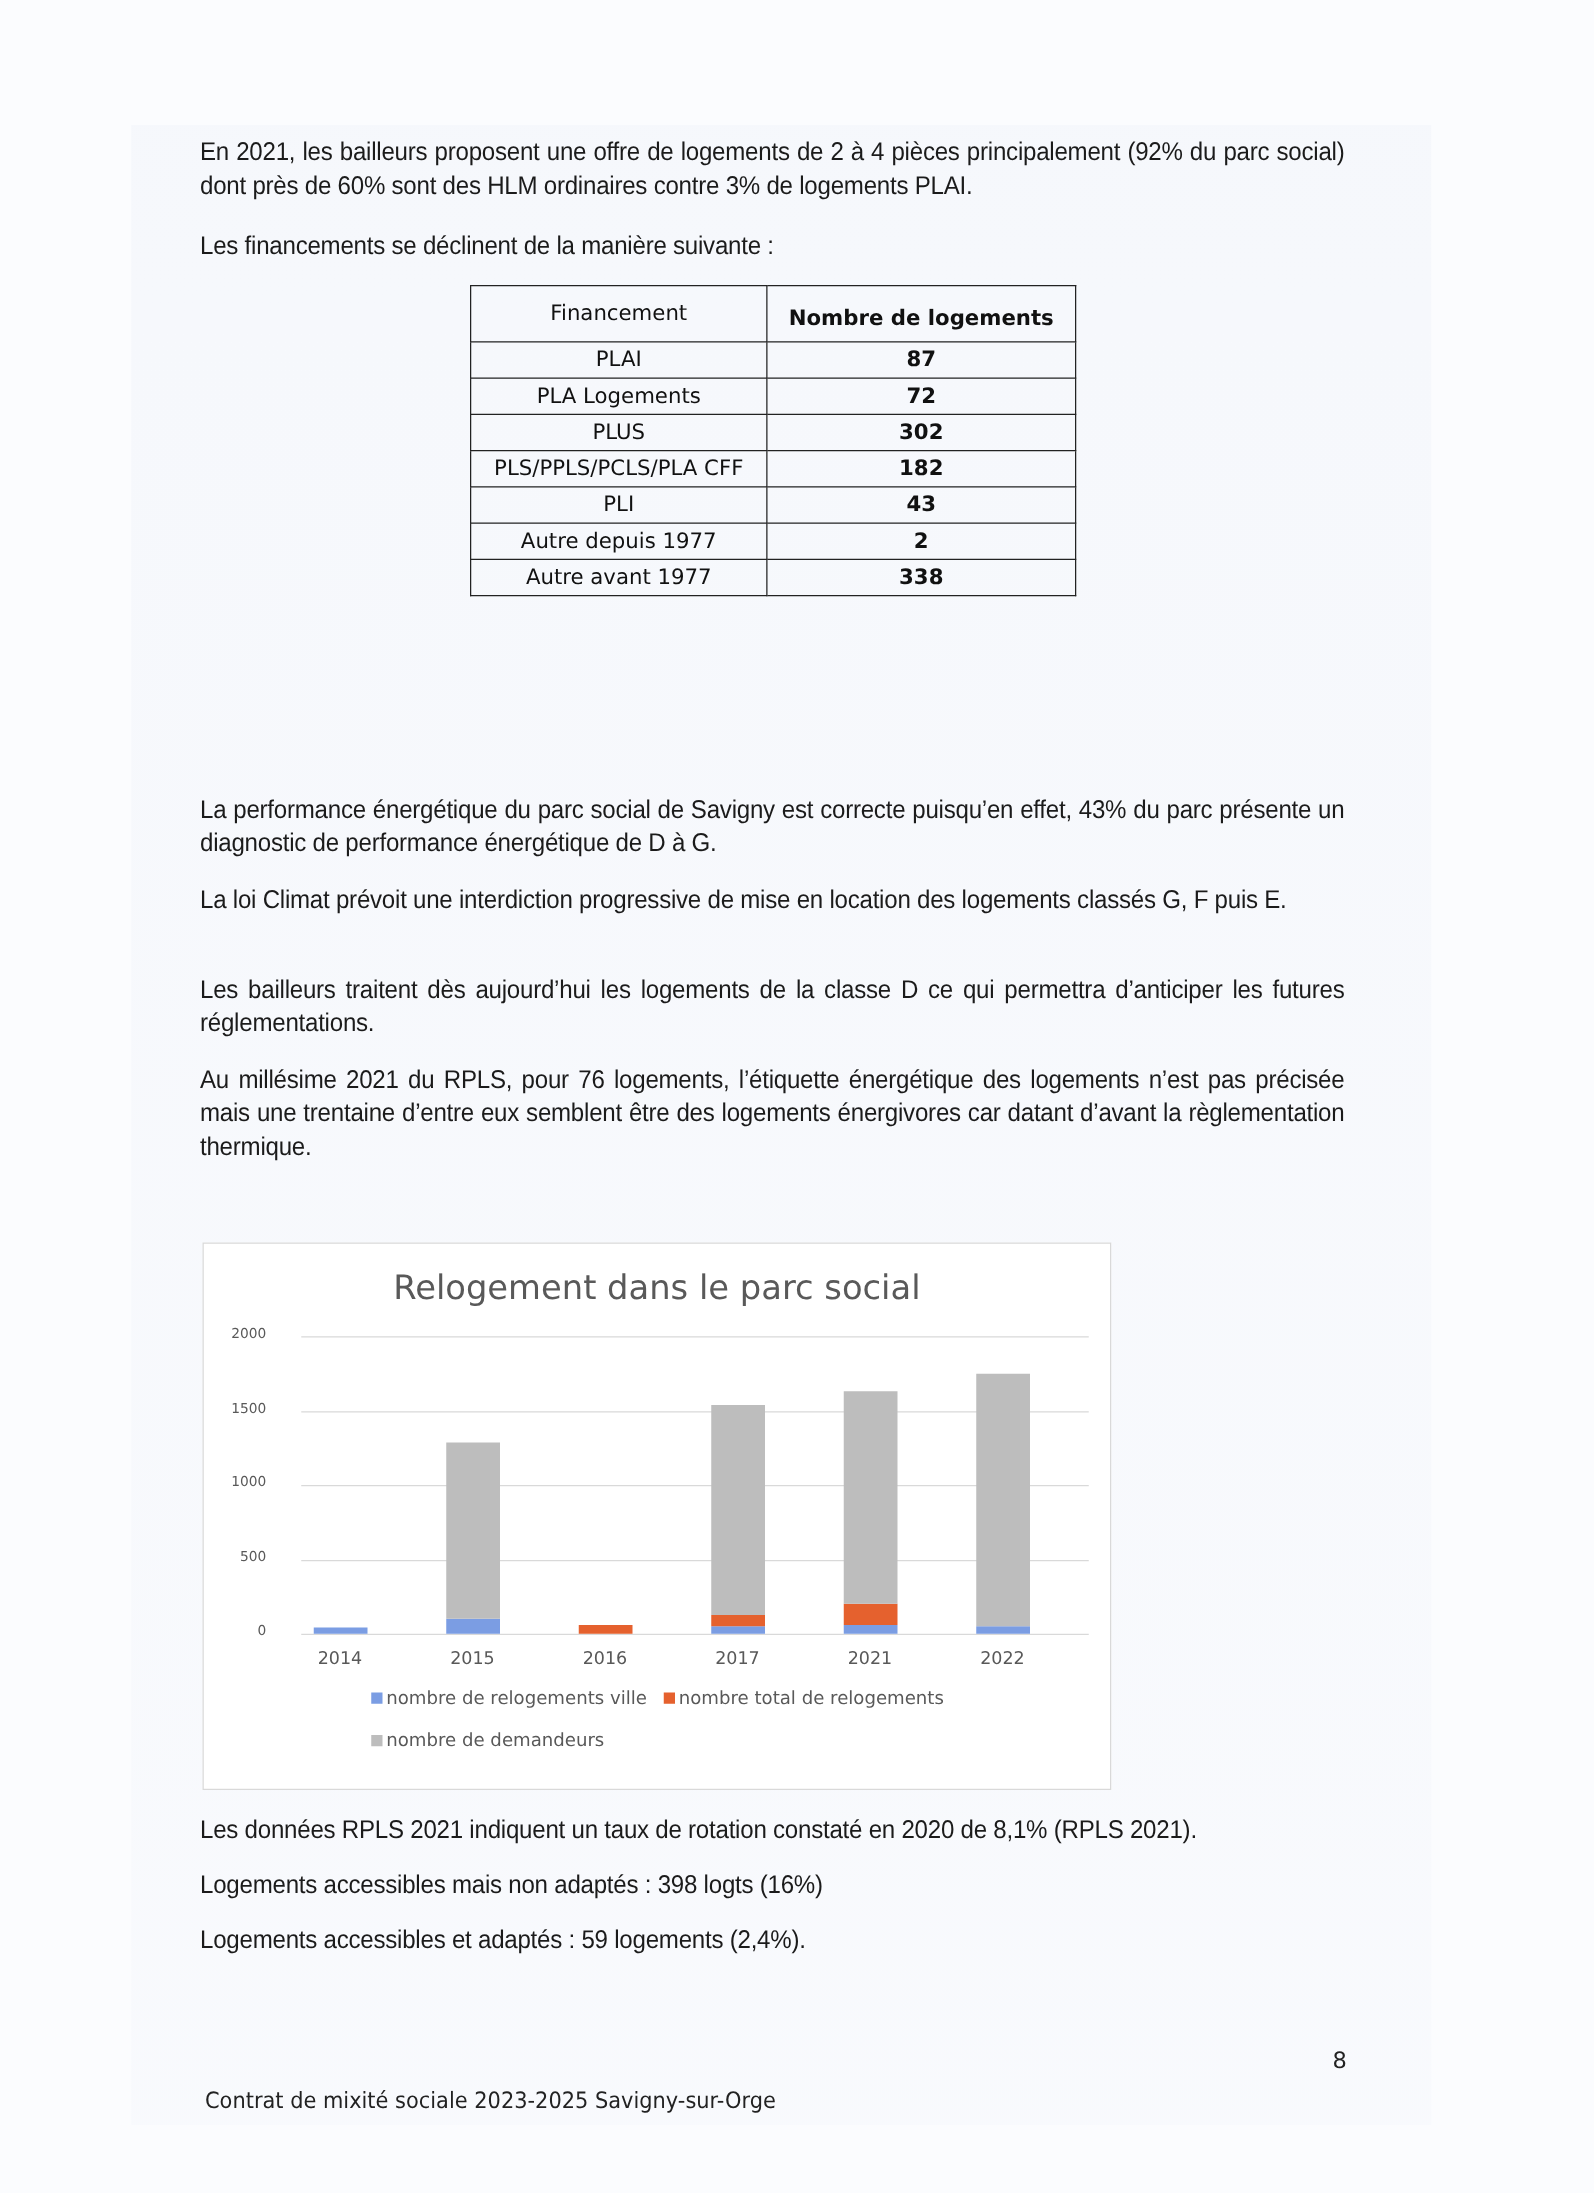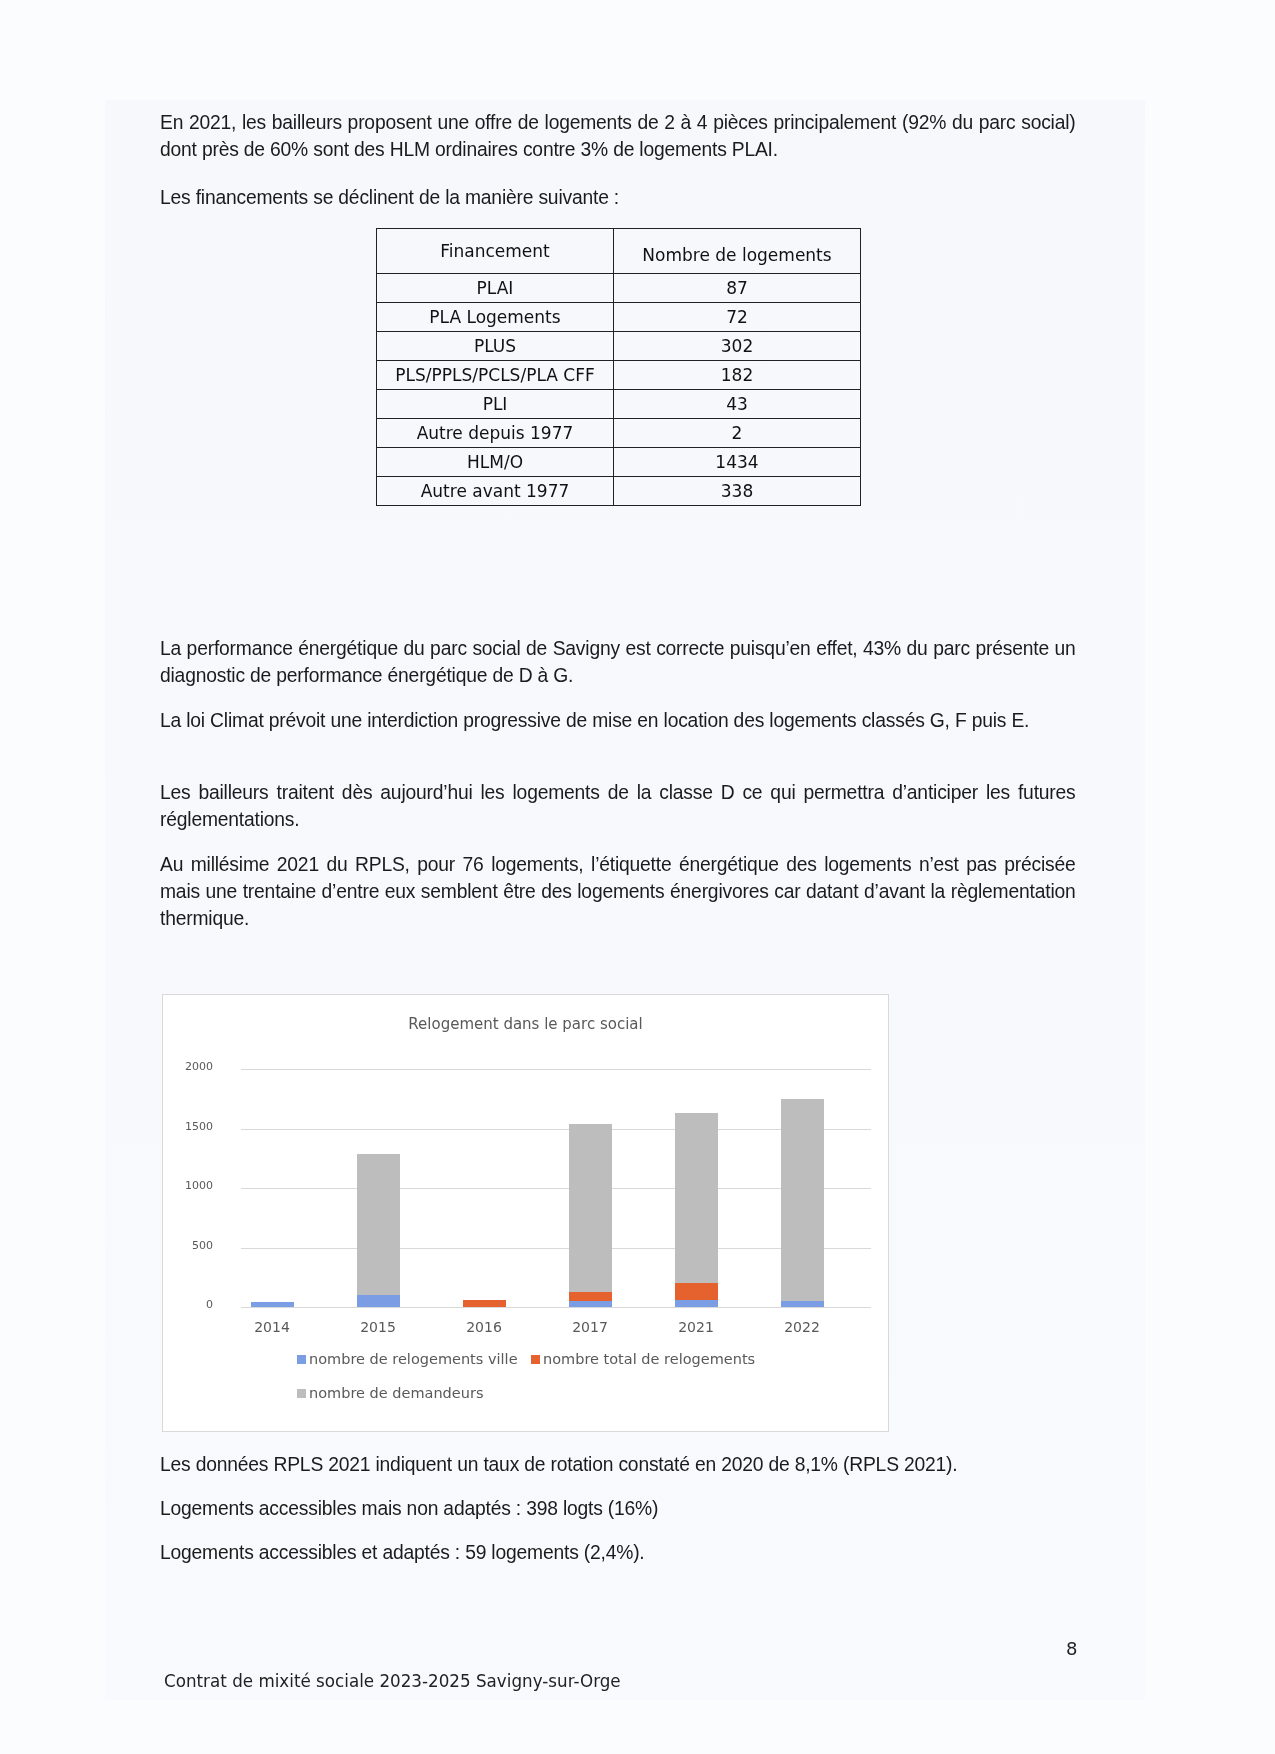--- a/index.html
+++ b/index.html
@@ -26,37 +26,37 @@
   
   .fin-table {
     position: absolute; left: 376px; top: 228px;
     border-collapse: collapse;
     font-family: "DejaVu Sans", sans-serif; font-size: 17px; color: #111;
   }
   .fin-table td, .fin-table th {
     border: 1.5px solid #222; text-align: center; padding: 0; font-weight: normal;
   }
   .fin-table .c1 { width: 236px; }
-  .fin-table .c2 { width: 246px; }
+  .fin-table .c2 { width: 246px; font-weight: bold; }
   .fin-table th { height: 36px; vertical-align: middle; }
   .fin-table th.c2 { padding-top: 8px; }
   .fin-table td { height: 28px; }
   .fin-table tr.tall td { height: 78px; }
   .fin-table tr.tall td.c1 { vertical-align: middle; padding-bottom: 6px; }
   .fin-table tr.tall td.c2 { vertical-align: bottom; }
 
   
   .chart {
     position: absolute; left: 162px; top: 994px; width: 725px; height: 436px;
     border: 1px solid #d9d9d9; background: #ffffff;
     font-family: "DejaVu Sans", sans-serif;
   }
   .chart-title {
     position: absolute; left: 0; right: 0; top: 20px; text-align: center;
-    font-size: 15px; color: #595959;
+    font-size: 27px; color: #595959;
   }
   .plot { position: absolute; left: 78px; top: 74px; width: 630px; height: 238px; }
   .gridline { position: absolute; left: 0; right: 0; height: 0; border-top: 1px solid #d9d9d9; }
   .ytick {
     position: absolute; width: 50px; text-align: right; left: -78px;
     font-size: 11px; color: #595959; transform: translateY(-9px);
   }
   .bar { position: absolute; width: 43px; bottom: 0; }
   .seg { position: absolute; left: 0; right: 0; }
   .xtick {
@@ -109,24 +109,20 @@
       <td class="c1">PLS/PPLS/PCLS/PLA CFF</td>
       <td class="c2">182</td>
     </tr>
     <tr>
       <td class="c1">PLI</td>
       <td class="c2">43</td>
     </tr>
     <tr>
       <td class="c1">Autre depuis 1977</td>
       <td class="c2">2</td>
-    </tr>
-    <tr>
-      <td class="c1">HLM/O</td>
-      <td class="c2">1434</td>
     </tr>
     <tr>
       <td class="c1">Autre avant 1977</td>
       <td class="c2">338</td>
     </tr>
   </tbody>
 </table>
 
 <p class="para" style="top:634px;margin:0;">La performance énergétique du parc social de Savigny est correcte puisqu’en effet, 43% du parc présente un diagnostic de performance énergétique de D à G.</p>
 <p class="para" style="top:706px;margin:0;">La loi Climat prévoit une interdiction progressive de mise en location des logements classés G, F puis E.</p>

